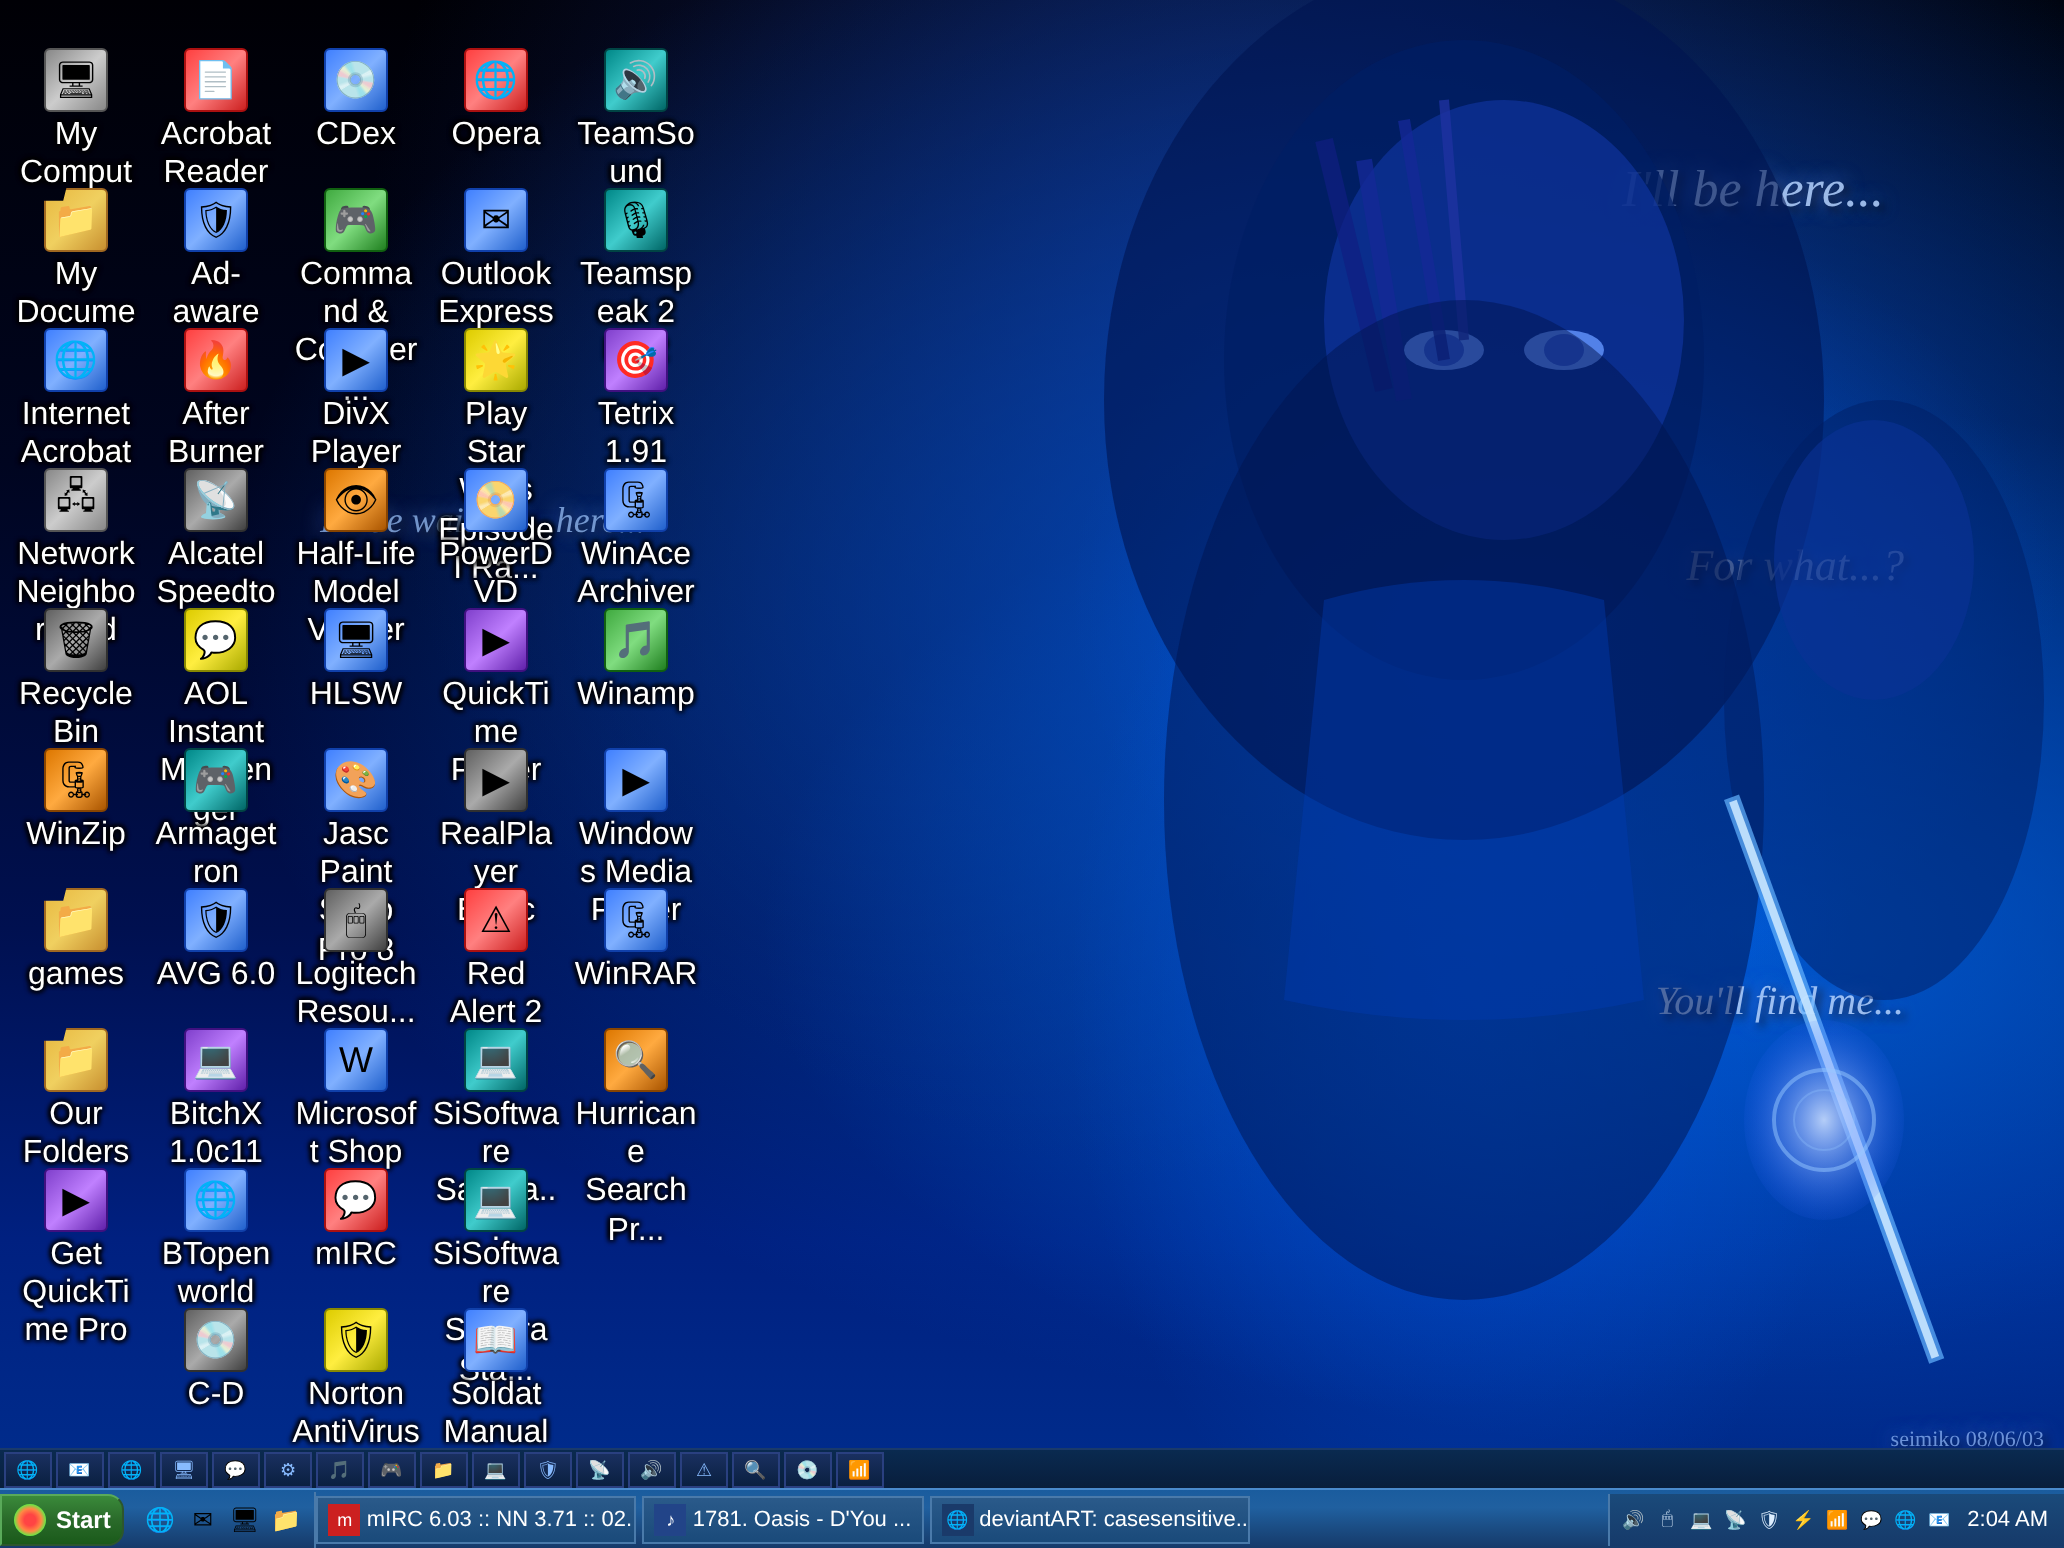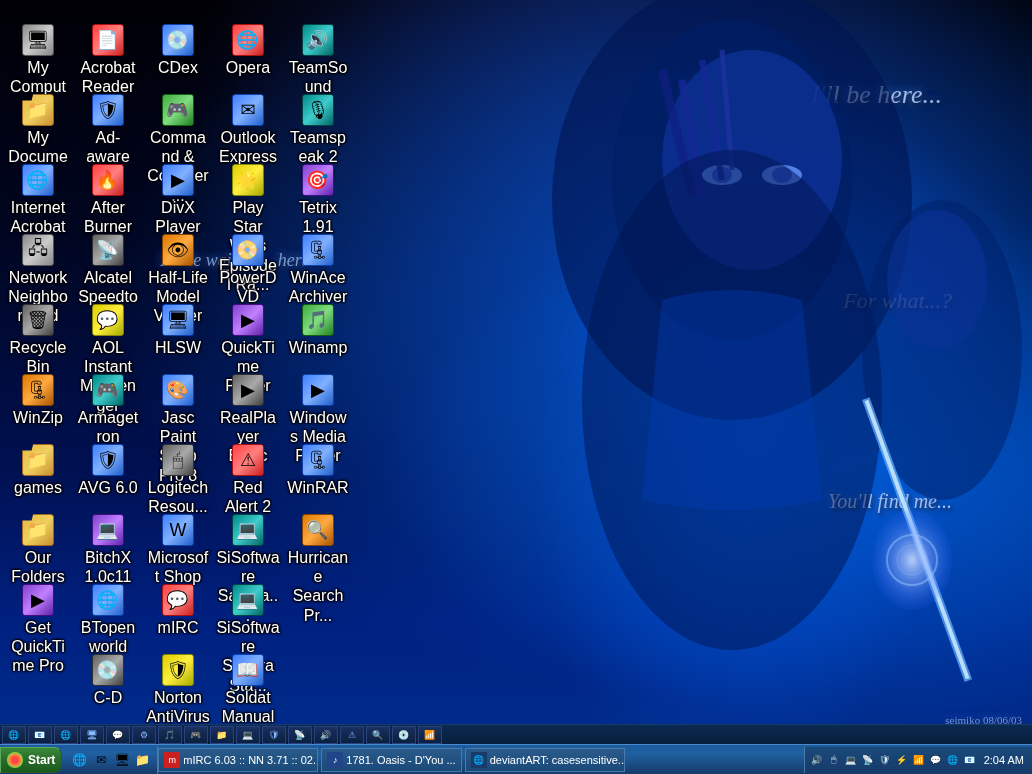--- a/index.html
+++ b/index.html
@@ -361,21 +361,21 @@
       <stop offset="0%" stop-color="rgba(200,220,255,0.9)"></stop>
       <stop offset="100%" stop-color="rgba(50,100,255,0.1)"></stop>
     </radialGradient>
     <ellipse cx="530" cy="560" rx="40" ry="50" fill="url(#orb)"></ellipse>
 
     <circle cx="530" cy="560" r="25" fill="none" stroke="rgba(150,200,255,0.5)" stroke-width="2"></circle>
     <circle cx="530" cy="560" r="15" fill="none" stroke="rgba(150,200,255,0.3)" stroke-width="1"></circle>
   </svg>
 
   <div class="wallpaper-text" style="top:80px;right:90px;font-size:26px;">I'll be here...</div>
-  <div class="wallpaper-text" style="top:288px;right:80px;font-size:22px;">For what...?</div>
+  <div class="wallpaper-text" style="top:270px;right:80px;font-size:22px;">For what...?</div>
   <div class="wallpaper-text" style="top:250px;left:160px;font-size:18px;color:rgba(160,200,255,0.7);">I'll be waiting....here...</div>
   <div class="wallpaper-text" style="top:490px;right:80px;font-size:20px;">You'll find me...</div>
   <div class="wallpaper-text" style="bottom:48px;right:10px;font-size:11px;color:rgba(150,190,255,0.7);font-style:normal;">seimiko 08/06/03</div>
 
 
   <div id="desktop-icons">
       <div class="desktop-icon" style="grid-area: 1 / 1;">
         <div class="icon-img icon-computer" style="font-size: 18px; border-radius: 3px;">🖥</div>
         <div class="icon-label">My Computer</div>
       </div>

